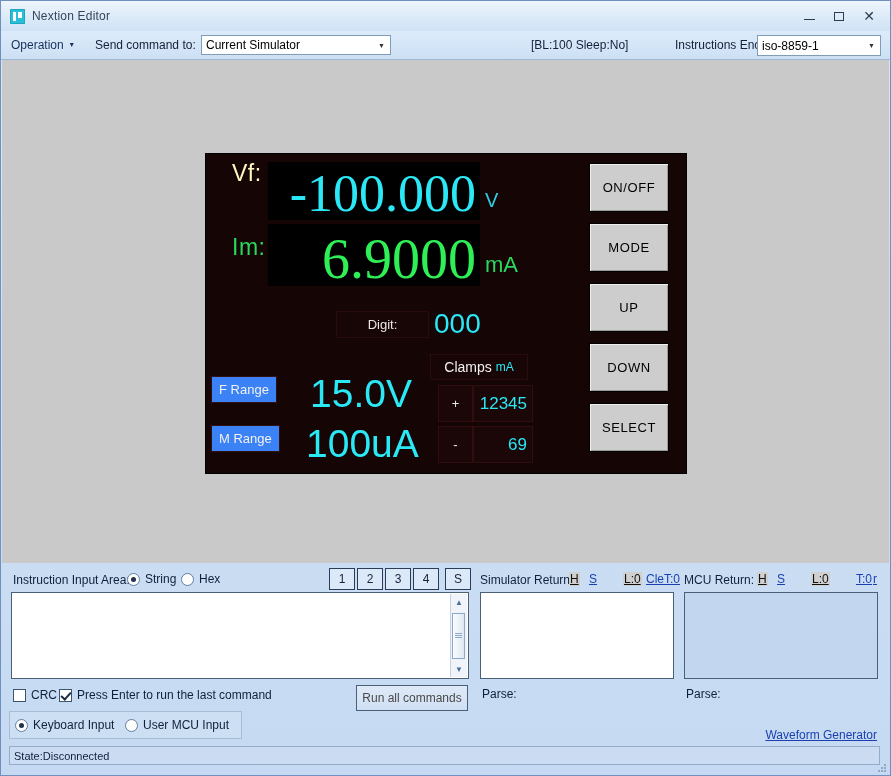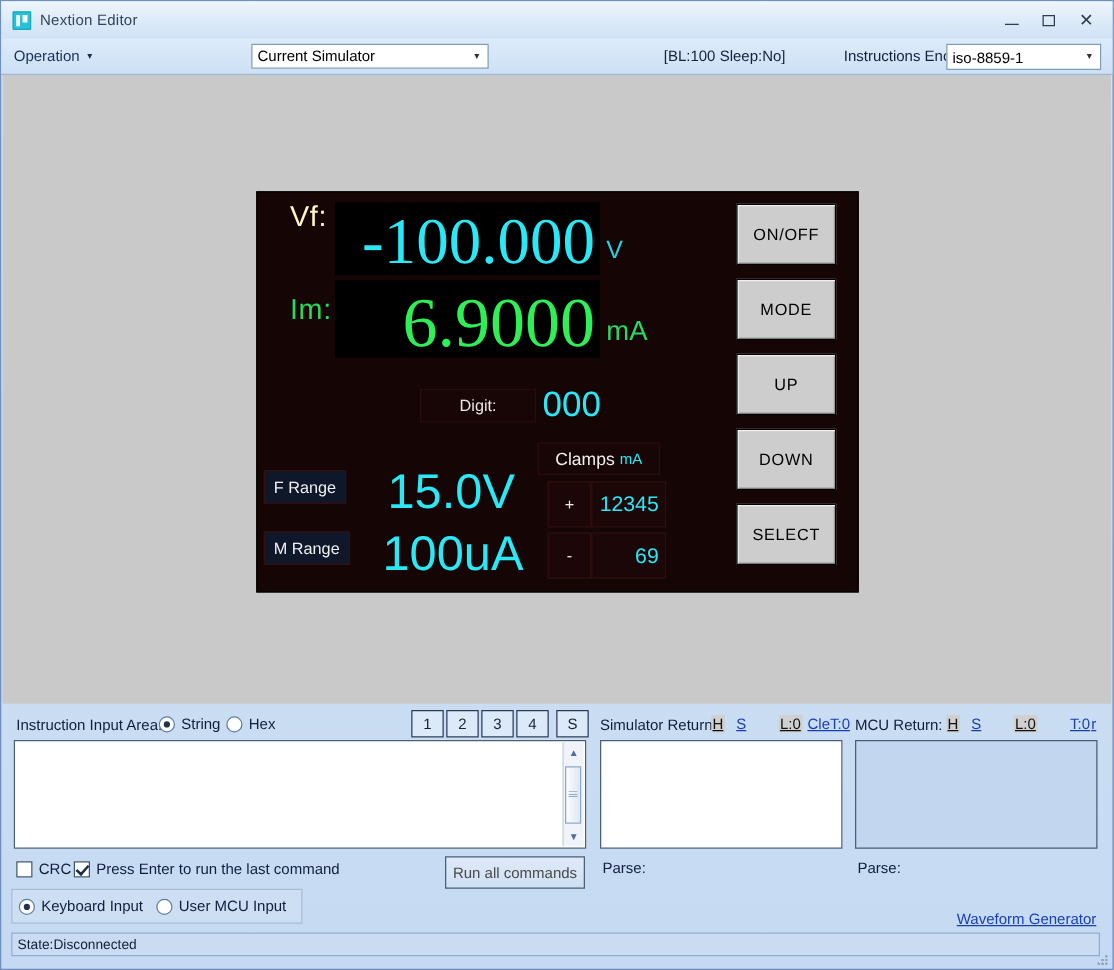--- a/index.html
+++ b/index.html
@@ -119,21 +119,21 @@
   }
   .clamp-val{
     width:60px;height:37px;background:#1b0707;border:1px solid #300e0e;
     box-sizing:border-box;display:flex;align-items:center;justify-content:flex-end;
     padding-right:5px;font-size:17px;color:#2ae8f5;
   }
   #clamp-row1{top:231px;}
   #clamp-row2{top:272px;}
 
   .rangelbl{
-    position:absolute;height:27px;padding:0 7px;background:#0f172a;
+    position:absolute;height:27px;padding:0 7px;background:#3b82f6;
     border:1px solid #321010;box-sizing:border-box;
     display:flex;align-items:center;font-size:13px;color:#f1f1f1;
   }
   #frange-lbl{left:5px;top:222px;}
   #mrange-lbl{left:5px;top:271px;}
   .rangeval{position:absolute;font-size:39px;color:#2ae8f5;}
   #frange-val{left:104px;top:218px;}
   #mrange-val{left:100px;top:268px;}
 
   .sbtn{
@@ -291,20 +291,21 @@
           <span class="glyph-close">✕</span>
         </div>
     </div>
   </div>
 
   <div class="toolbar">
     <div class="tb-item menu-op">
       <span>Operation</span>
       <span class="caret">▾</span>
     </div>
+    <div class="tb-item lbl-send">Send command to:</div>
     <div class="tb-item lbl-bl">[BL:100  Sleep:No]</div>
     <div class="tb-item lbl-enc">Instructions Encoding:</div>
   </div>
 
   <div class="combo" id="combo-target">
     <span class="txt">Current Simulator</span>
     <span class="arrow">▼</span>
   </div>
 
   <div class="combo" id="combo-encoding">

